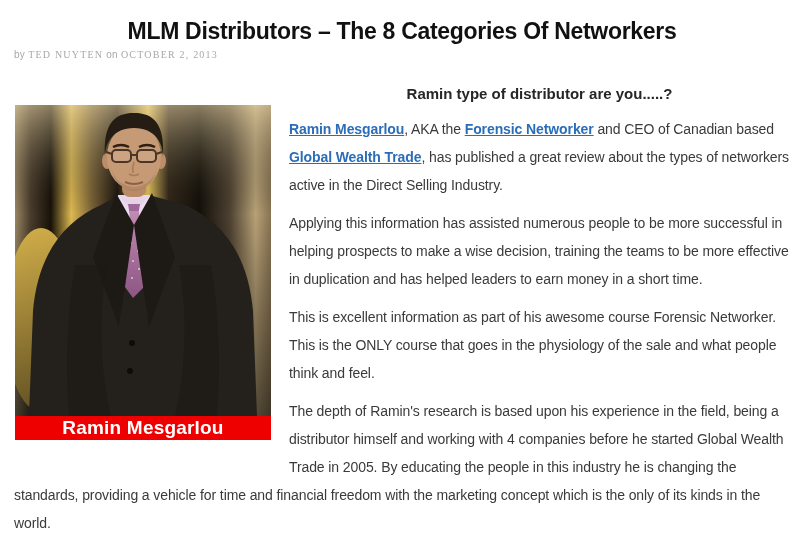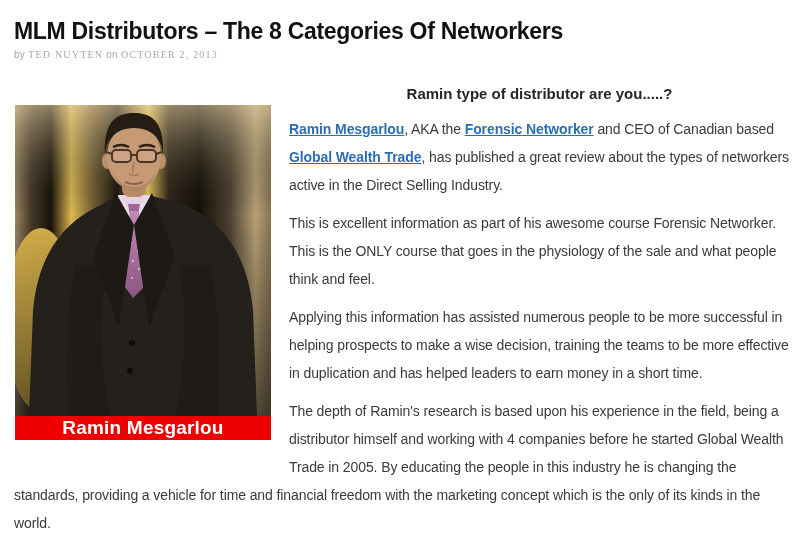--- a/index.html
+++ b/index.html
@@ -11,20 +11,21 @@
   }
   .page { width: 776px; min-height: 535px; padding: 0 16px 0 14px; }
 
   h1.page-title {
     margin: 18px 0 3px 0;
     font-size: 23px;
     line-height: 27px;
     font-weight: bold;
     color: #111111;
     letter-spacing: -0.3px;
+    text-align: center;
   }
 
   .byline {
     font-size: 10px;
     color: #a8a8a8;
     line-height: 13px;
     margin-bottom: 0;
   }
   .byline .byline-word { letter-spacing: 0.3px; margin-right: 3px; }
   .byline .byline-caps { letter-spacing: 1.2px; margin-right: 3px; font-family: Liberation Serif, serif; }
@@ -178,19 +179,19 @@
       </div>
       <figcaption class="photo-caption" style="background: rgb(238, 0, 0);">
         <div>Ramin Mesgarlou</div>
       </figcaption>
     </figure>
 
     <p class="subheading">Ramin type of distributor are you.....?</p>
 
     <div>
         <p class="body-para"><a class="inline-link" href="#">Ramin Mesgarlou</a><span>, AKA the </span><a class="inline-link" href="#">Forensic Networker</a><span> and CEO of Canadian based </span><a class="inline-link" href="#">Global Wealth Trade</a><span>, has published a great review about the types of networkers active in the Direct Selling Industry.</span></p>
+        <p class="body-para"><span>Applying this information has assisted numerous people to be more successful in helping prospects to make a wise decision, training the teams to be more effective in duplication and has helped leaders to earn money in a short time.</span></p>
         <p class="body-para"><span>This is excellent information as part of his awesome course Forensic Networker. This is the ONLY course that goes in the physiology of the sale and what people think and feel.</span></p>
-        <p class="body-para"><span>Applying this information has assisted numerous people to be more successful in helping prospects to make a wise decision, training the teams to be more effective in duplication and has helped leaders to earn money in a short time.</span></p>
         <p class="body-para"><span>The depth of Ramin's research is based upon his experience in the field, being a distributor himself and working with 4 companies before he started Global Wealth Trade in 2005. By educating the people in this industry he is changing the standards, providing a vehicle for time and financial freedom with the marketing concept which is the only of its kinds in the world.</span></p>
       </div>
 
   </div>
 </div>
 
 </body></html>

